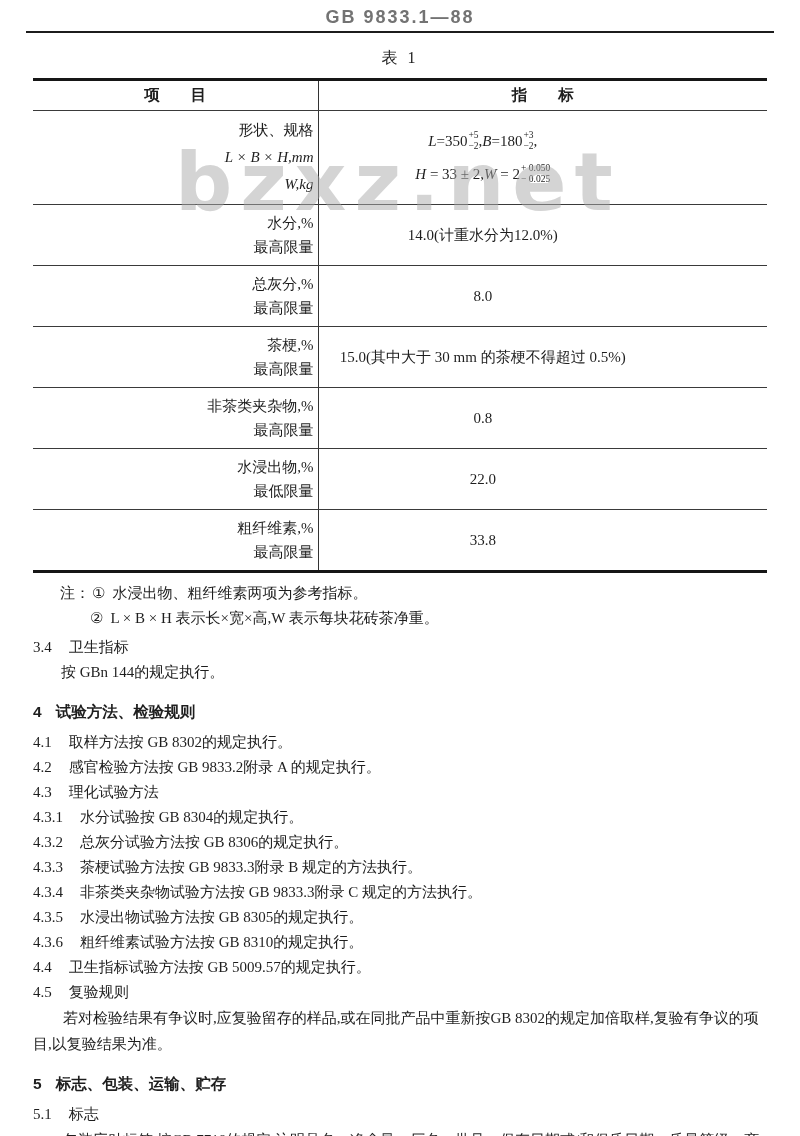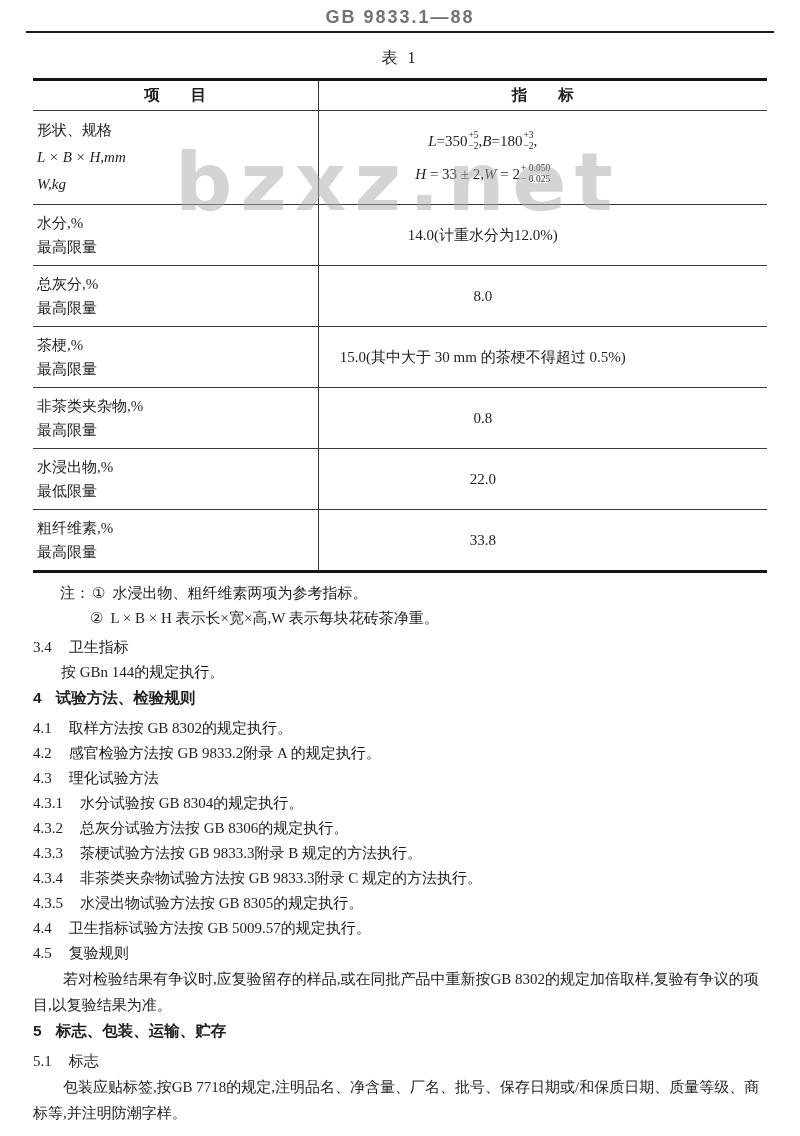--- a/index.html
+++ b/index.html
@@ -19,42 +19,42 @@
 
   table.spec-table {
     width:734px; margin:9px auto 0 auto; border-collapse:collapse;
     border-top:3px solid #161616; border-bottom:3px solid #161616;
     font-size:15px;
   }
   table.spec-table th, table.spec-table td { border-bottom:1.5px solid #3a3a3a; }
   table.spec-table tr:last-child td { border-bottom:none; }
   th.item-col { width:285px; font-weight:bold; font-size:15.5px; height:31px; text-align:center; border-bottom:2px solid #2a2a2a; }
   th.spec-col { font-weight:bold; font-size:15.5px; text-align:center; border-left:1.2px solid #333; border-bottom:2px solid #2a2a2a; }
-  td.item { text-align:left; line-height:24px; padding:6px 4px; }
+  td.item { text-align:right; line-height:24px; padding:6px 4px; }
   td.spec { text-align:center; border-left:1.2px solid #333; padding:4px 130px 4px 10px; }
   tr.row-tall td.item { line-height:27px; }
   .math { font-style:italic; }
   .fx { line-height:33px; white-space:nowrap; }
   .fvar { font-style:italic; }
   .tol { display:inline-block; vertical-align:middle; line-height:1.12; font-size:9.5px; text-align:left; margin-left:1px; position:relative; top:-1px; }
   .tol span { display:block; }
 
   .content { margin:0 33px; font-size:15px; }
   .notes { margin-top:8px; }
   .note-line1 { line-height:25px; padding-left:27px; }
   .note-line2 { line-height:25px; padding-left:57px; }
   .note-marker { margin-right:7px; }
   .note-label { margin-right:2px; }
 
   .bline { line-height:25px; }
   .b34 { margin-top:4px; }
   .bind { padding-left:28px; }
   .bch {
     font-family:"Liberation Sans","DejaVu Sans",sans-serif;
-    font-weight:bold; font-size:15.5px; margin-bottom:6px; line-height:25px;
+    font-weight:bold; font-size:15.5px; margin-top:14px; margin-bottom:6px; line-height:25px;
   }
   .bnum { margin-right:17px; }
   .bch .bnum { margin-right:14px; }
   .bpara { line-height:26px; text-indent:2em; }
 
   .watermark {
     position:absolute; left:175px; top:136px; z-index:6;
     font-family:"DejaVu Sans","Liberation Sans",sans-serif;
     font-weight:bold; font-size:80px; letter-spacing:8px;
     color:rgba(170,170,170,0.50); pointer-events:none; user-select:none;
@@ -146,20 +146,21 @@
     <div class="bline bch"><span class="bnum">4</span><span>试验方法、检验规则</span></div>
 
     <div class="bline"><span class="bnum">4.1</span><span>取样方法按 GB 8302的规定执行。</span></div>
     <div class="bline"><span class="bnum">4.2</span><span>感官检验方法按 GB 9833.2附录 A 的规定执行。</span></div>
     <div class="bline"><span class="bnum">4.3</span><span>理化试验方法</span></div>
     <div class="bline"><span class="bnum">4.3.1</span><span>水分试验按 GB 8304的规定执行。</span></div>
     <div class="bline"><span class="bnum">4.3.2</span><span>总灰分试验方法按 GB 8306的规定执行。</span></div>
     <div class="bline"><span class="bnum">4.3.3</span><span>茶梗试验方法按 GB 9833.3附录 B 规定的方法执行。</span></div>
     <div class="bline"><span class="bnum">4.3.4</span><span>非茶类夹杂物试验方法按 GB 9833.3附录 C 规定的方法执行。</span></div>
     <div class="bline"><span class="bnum">4.3.5</span><span>水浸出物试验方法按 GB 8305的规定执行。</span></div>
+    <div class="bline"><span class="bnum">4.3.6</span><span>粗纤维素试验方法按 GB 8310的规定执行。</span></div>
     <div class="bline"><span class="bnum">4.4</span><span>卫生指标试验方法按 GB 5009.57的规定执行。</span></div>
     <div class="bline"><span class="bnum">4.5</span><span>复验规则</span></div>
     <div class="bpara">若对检验结果有争议时,应复验留存的样品,或在同批产品中重新按GB 8302的规定加倍取样,复验有争议的项目,以复验结果为准。</div>
 
     <div class="bline bch"><span class="bnum">5</span><span>标志、包装、运输、贮存</span></div>
 
     <div class="bline"><span class="bnum">5.1</span><span>标志</span></div>
     <div class="bpara">包装应贴标签,按GB 7718的规定,注明品名、净含量、厂名、批号、保存日期或/和保质日期、质量等级、商标等,并注明防潮字样。</div>
 
   </div>

